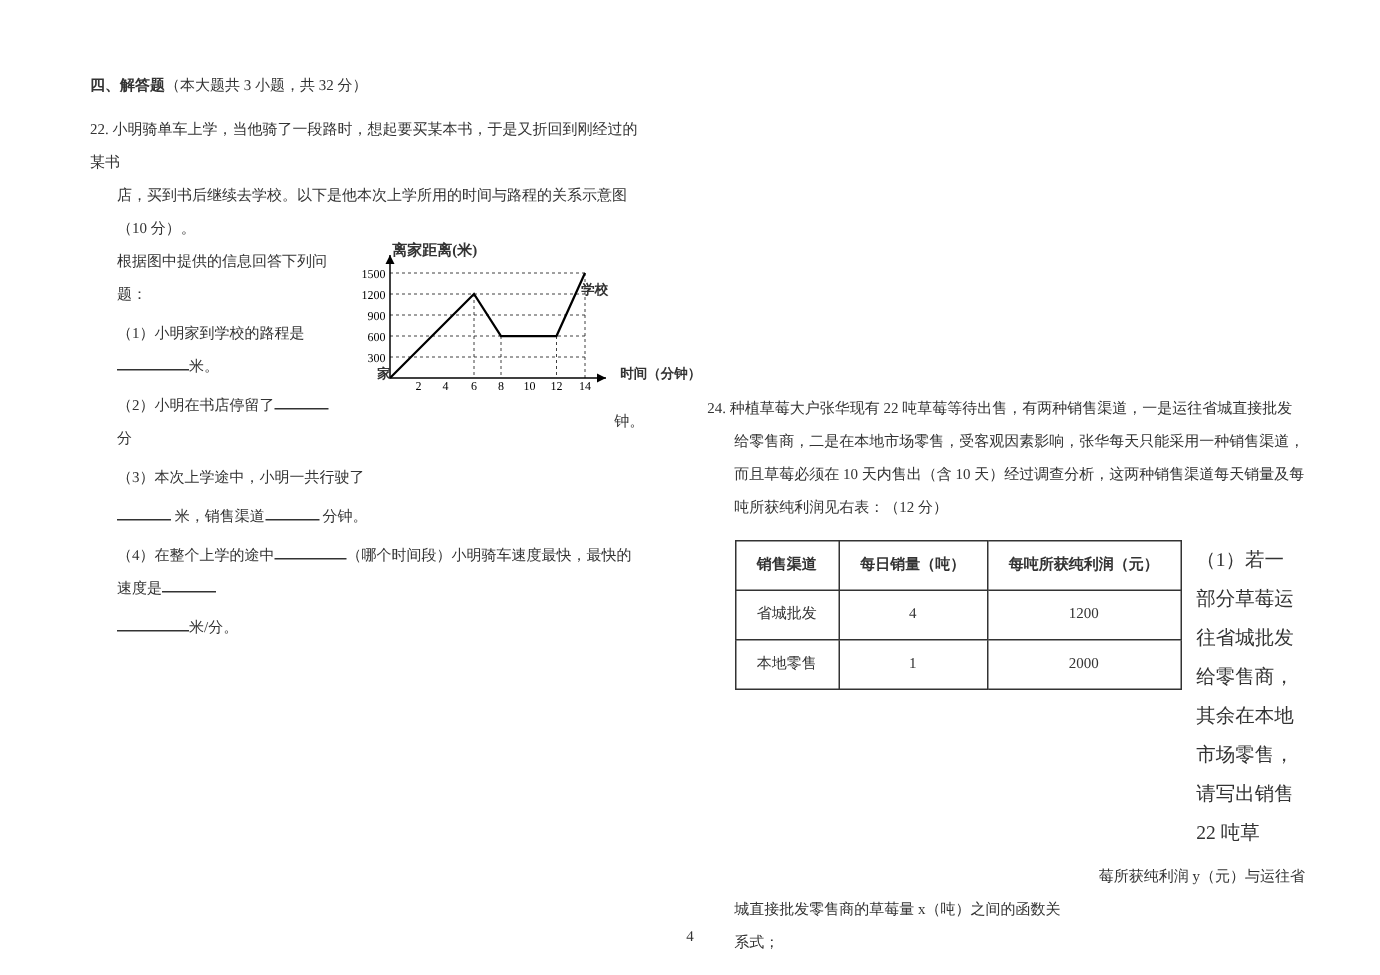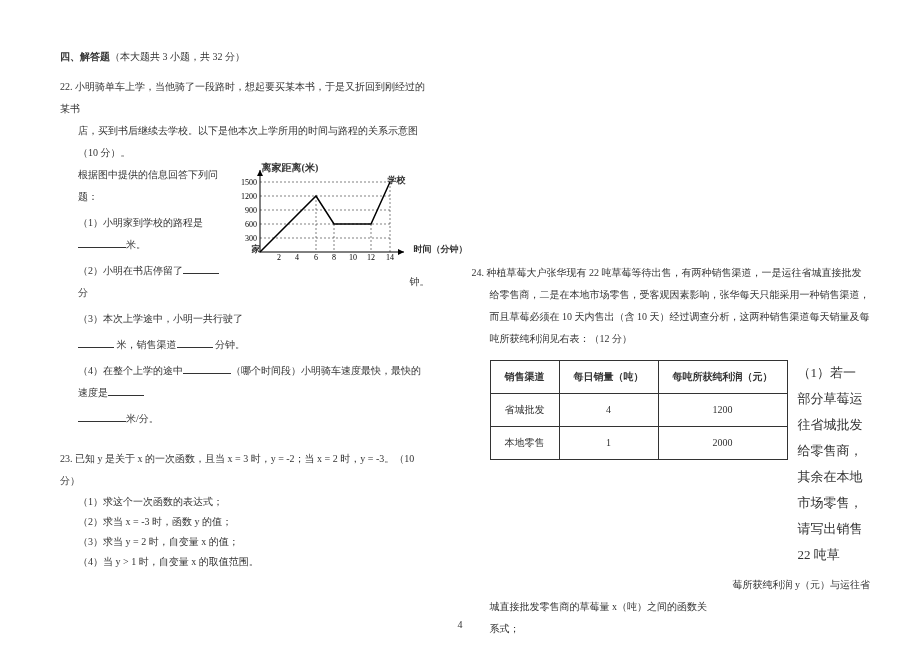--- a/index.html
+++ b/index.html
@@ -12,21 +12,21 @@
     .section-title span { font-weight: normal; }
     .problem { margin-bottom: 18px; line-height: 2; font-family: Liberation Serif, serif; }
     .problem-text { line-height: 2.2; }
     .indent { padding-left: 18px; }
     .blank { display: inline-block; border-bottom: 1px solid #333; min-width: 36px; height: 12px; vertical-align: baseline; }
     .blank-wide { min-width: 48px; }
     .chart-wrap { display: flex; align-items: flex-start; }
     .chart-left { flex: 1; }
     .chart-box { width: 180px; position: relative; margin-left: 8px; }
     .yaxis-label { position: absolute; top: -6px; left: 32px; font-size: 10px; font-weight: bold; }
-    .school-label { position: absolute; top: 7px; right: 4px; font-size: 9px; font-weight: bold; }
+    .school-label { position: absolute; top: 20px; right: 4px; font-size: 9px; font-weight: bold; }
     .chart-svg { display: block; }
     .xaxis-label { position: absolute; bottom: 2px; right: -58px; font-size: 9px; font-weight: bold; }
     .home-label { position: absolute; bottom: 2px; left: 22px; font-size: 9px; font-weight: bold; }
     .sub { margin-top: 4px; line-height: 2.2; }
     .table-wrap { display: flex; align-items: flex-start; gap: 10px; margin: 10px 12px 6px 0; }
     table { border-collapse: collapse; font-size: 10px; }
     th, td { border: 1px solid #333; padding: 6px 14px; text-align: center; }
     .table-side { flex: 1; line-height: 2; font-size: 13px; }
     .pageno { position: absolute; bottom: 20px; left: 50%; transform: translateX(-50%); font-size: 10px; }
   </style>
@@ -102,30 +102,20 @@
         <span class="blank"></span> <span>米，销售渠道</span><span class="blank"></span> <span>分钟。</span>
       </div>
       <div class="indent sub">
         <span>（4）在整个上学的途中</span><span class="blank blank-wide"></span><span>（哪个时间段）小明骑车速度最快，最快的速度是</span><span class="blank"></span>
       </div>
       <div class="indent sub">
         <span class="blank blank-wide"></span><span>米/分。</span>
       </div>
     </div>
 
-    <div class="problem">
-      <div class="problem-text">
-        <span>23.</span>
-        <span>已知 y 是关于 x 的一次函数，且当 x = 3 时，y = -2；当 x = 2 时，y = -3。（10 分）</span>
-      </div>
-      <div class="indent">（1）求这个一次函数的表达式；</div>
-      <div class="indent">（2）求当 x = -3 时，函数 y 的值；</div>
-      <div class="indent">（3）求当 y = 2 时，自变量 x 的值；</div>
-      <div class="indent">（4）当 y &gt; 1 时，自变量 x 的取值范围。</div>
-    </div>
   </div>
 
   <div class="col col-right">
     <div class="problem">
       <div class="problem-text">
         <span>24.</span>
         <span>种植草莓大户张华现有 22 吨草莓等待出售，有两种销售渠道，一是运往省城直接批发</span>
       </div>
       <div class="indent problem-text">给零售商，二是在本地市场零售，受客观因素影响，张华每天只能采用一种销售渠道，</div>
       <div class="indent problem-text">而且草莓必须在 10 天内售出（含 10 天）经过调查分析，这两种销售渠道每天销量及每</div>

